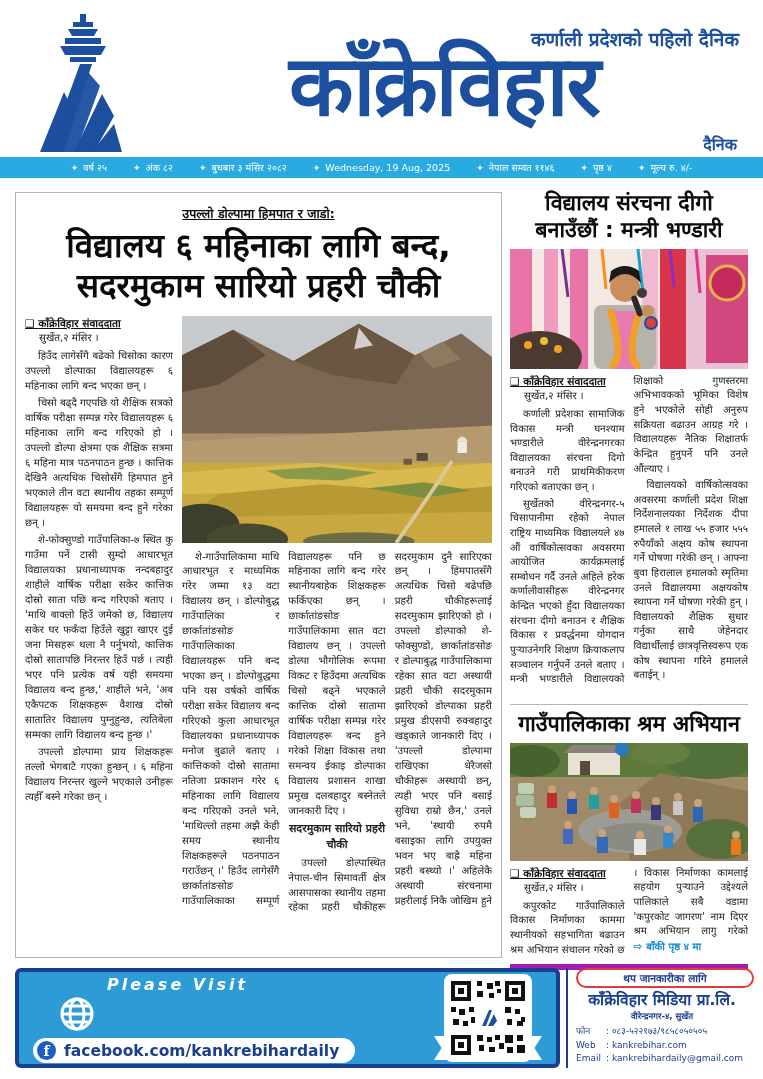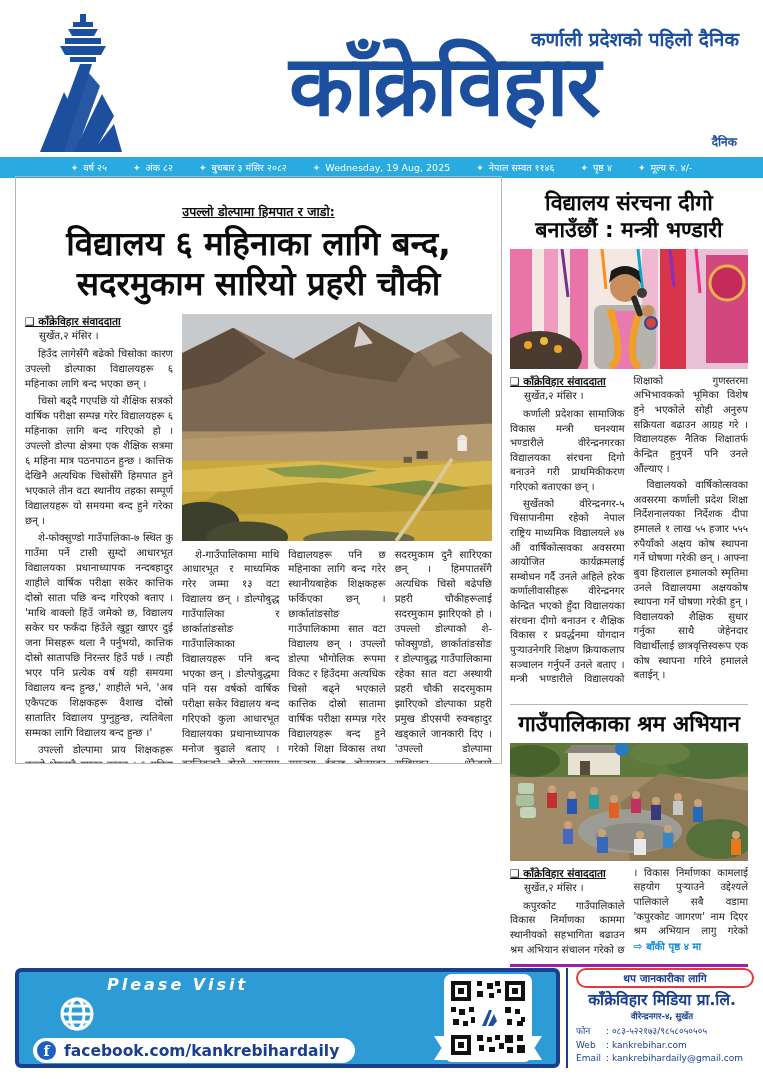--- a/index.html
+++ b/index.html
@@ -4,52 +4,52 @@
 <style>
   html,body{margin:0;padding:0;background:#fff;}
   body{font-family:"DejaVu Sans",sans-serif;color:#222;}
   .page{position:relative;width:763px;height:1079px;background:#fff;overflow:hidden;}
 
   
   .logo{position:absolute;left:18px;top:12px;width:118px;height:144px;}
   .tagline{position:absolute;top:26px;right:24px;font-size:19px;font-weight:bold;color:#1c4f9e;}
   .masthead{position:absolute;top:42px;left:140px;width:608px;text-align:center;
             font-size:84px;font-weight:bold;color:#1c4f9e;line-height:1.05;letter-spacing:-2px;white-space:nowrap;}
-  .masthead-sub{position:absolute;top:133px;right:26px;font-size:12px;font-weight:bold;color:#1c4f9e;}
+  .masthead-sub{position:absolute;top:133px;right:26px;font-size:16px;font-weight:bold;color:#1c4f9e;}
 
   
   .infobar{position:absolute;top:157px;left:0;width:763px;height:21px;background:#29abe2;
            display:flex;align-items:center;justify-content:center;gap:26px;color:#fff;font-size:9.5px;}
   .infobar .item{display:flex;align-items:center;gap:5px;white-space:nowrap;}
   .infobar .star{font-size:9px;color:#fefefe;}
 
   
-  .lead{position:absolute;left:15px;top:176px;width:487px;height:588px;border:1px solid #b5b5b5;
-        box-sizing:border-box;padding:22px 9px;overflow:hidden;}
+  .lead{position:absolute;left:15px;top:192px;width:487px;height:766px;border:1px solid #b5b5b5;
+        box-sizing:border-box;padding:8px 9px;overflow:hidden;}
   .kicker{text-align:center;font-size:12.5px;font-weight:bold;color:#111;text-decoration:underline;margin-top:4px;}
   .lead-headline{text-align:center;font-weight:800;color:#0b0b0b;font-size:33px;line-height:1.22;margin-top:4px;}
   .lead-body{display:flex;gap:9px;margin-top:9px;}
   .colnarrow{width:148px;flex:0 0 148px;font-size:10.2px;line-height:1.47;text-align:justify;height:622px;overflow:hidden;}
   .byline{font-weight:bold;font-size:10.6px;text-decoration:underline;color:#111;}
   .dateline{margin-left:14px;margin-bottom:3px;font-size:10.2px;}
   .bodytext p{margin:0 0 2px 0;text-indent:13px;}
   .lead-right{flex:1;min-width:0;}
   .photo{display:block;width:100%;border:0;}
   .cols3{margin-top:7px;column-count:3;column-gap:9px;font-size:10.2px;line-height:1.47;
          text-align:justify;height:372px;overflow:hidden;}
   .subhead{font-weight:bold;font-size:11px;text-align:center;text-indent:0 !important;margin:2px 0 2px 0 !important;}
 
   
   .rightcol{position:absolute;left:510px;top:190px;width:238px;}
   .r-headline{text-align:center;font-weight:800;color:#0b0b0b;font-size:21.5px;line-height:1.25;}
   .r-body{margin-top:5px;column-count:2;column-gap:9px;font-size:10.1px;line-height:1.45;text-align:justify;overflow:hidden;}
   .r-art1 .r-body{height:322px;}
   .r-art2{border-top:1px solid #b5b5b5;margin-top:8px;padding-top:6px;}
   .r-art2 .r-body{height:94px;}
-  .r-art2{border-bottom:3px solid #a21caf;padding-bottom:4px;}
+  .r-art2{border-bottom:6px solid #a21caf;padding-bottom:4px;}
   .cont{color:#1b8bd4;font-weight:bold;white-space:nowrap;}
   .cont .arrow{font-size:11px;}
 
   
   .f-panel{position:absolute;left:15px;top:968px;width:545px;height:100px;box-sizing:border-box;
            background:#2d9bd6;border:4px solid #1b3f8f;border-radius:6px;}
   .f-visit{position:absolute;left:88px;top:3px;color:#fff;font-size:16px;font-style:italic;
            font-weight:bold;letter-spacing:3px;}
   .f-site{position:absolute;left:40px;top:24px;display:flex;align-items:center;gap:12px;color:#fff;}
   .f-site .url{font-size:37px;font-weight:500;letter-spacing:1px;}

